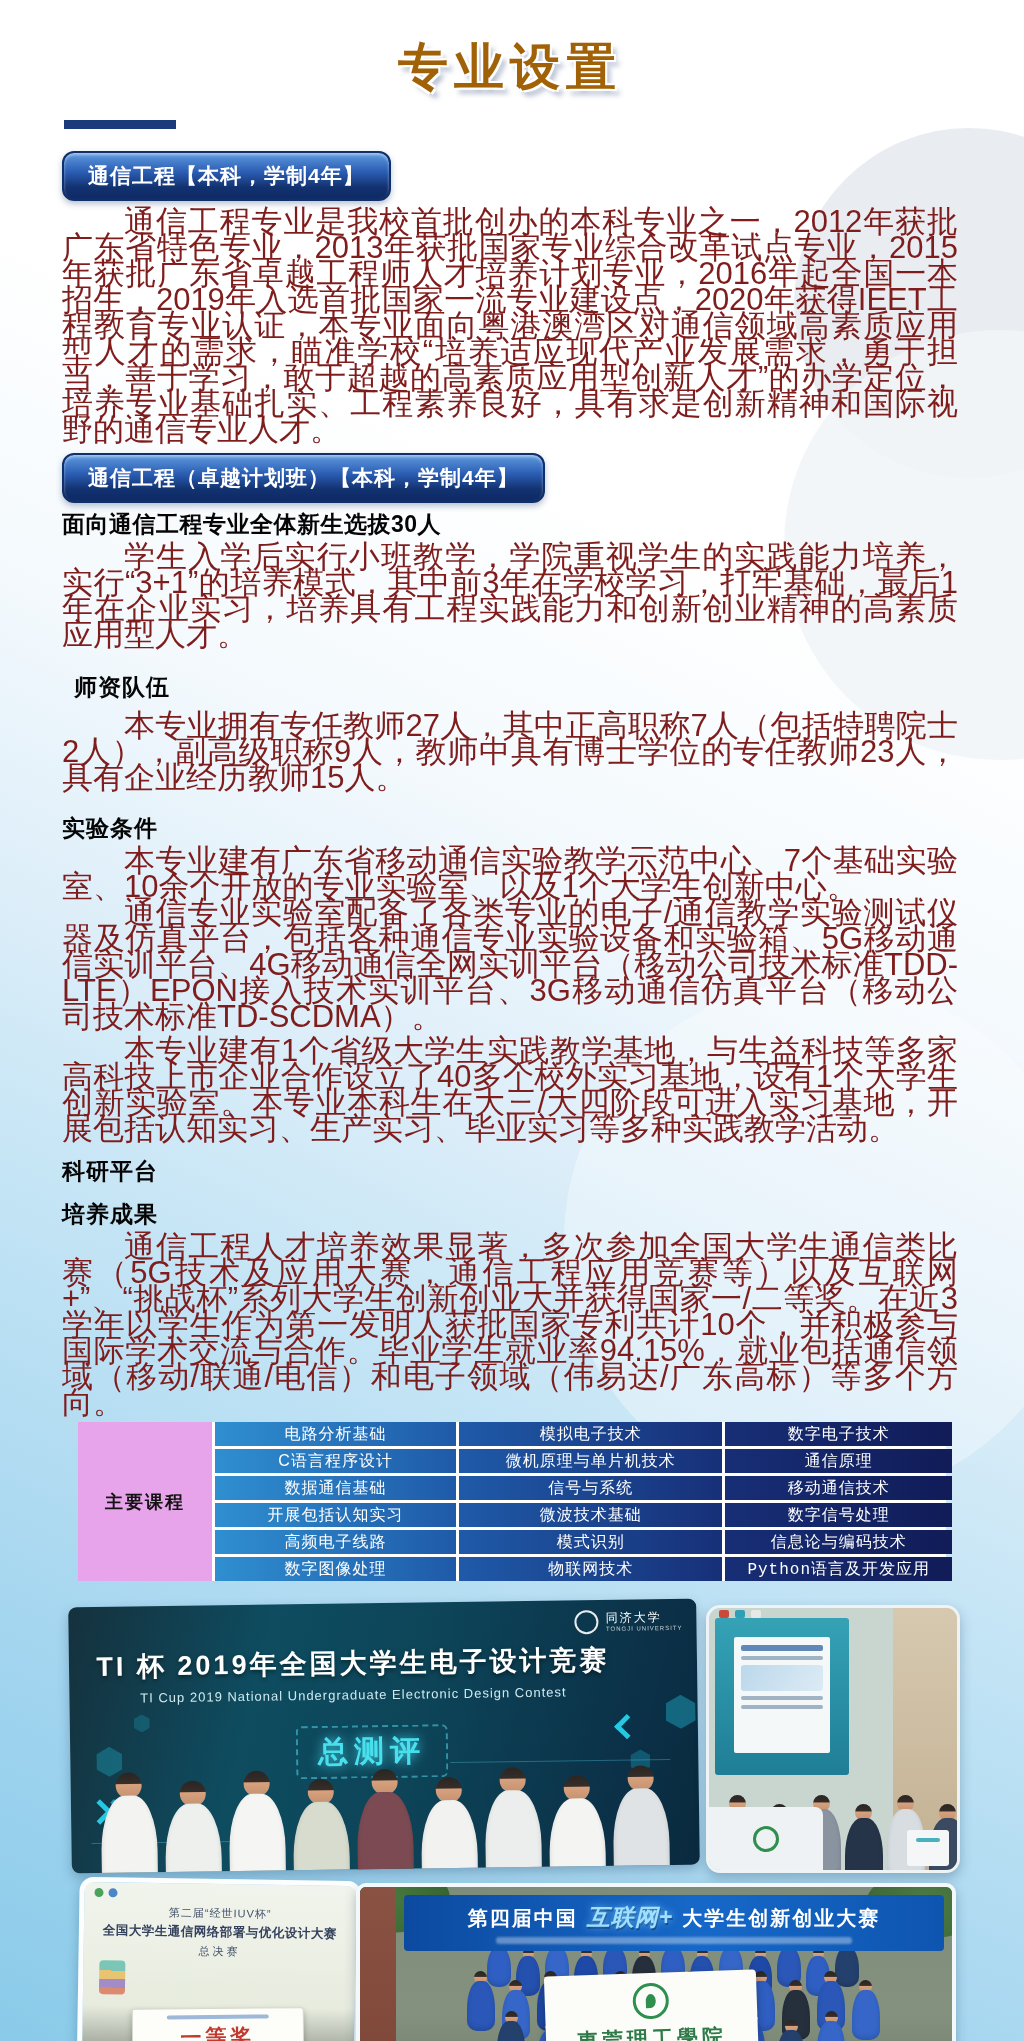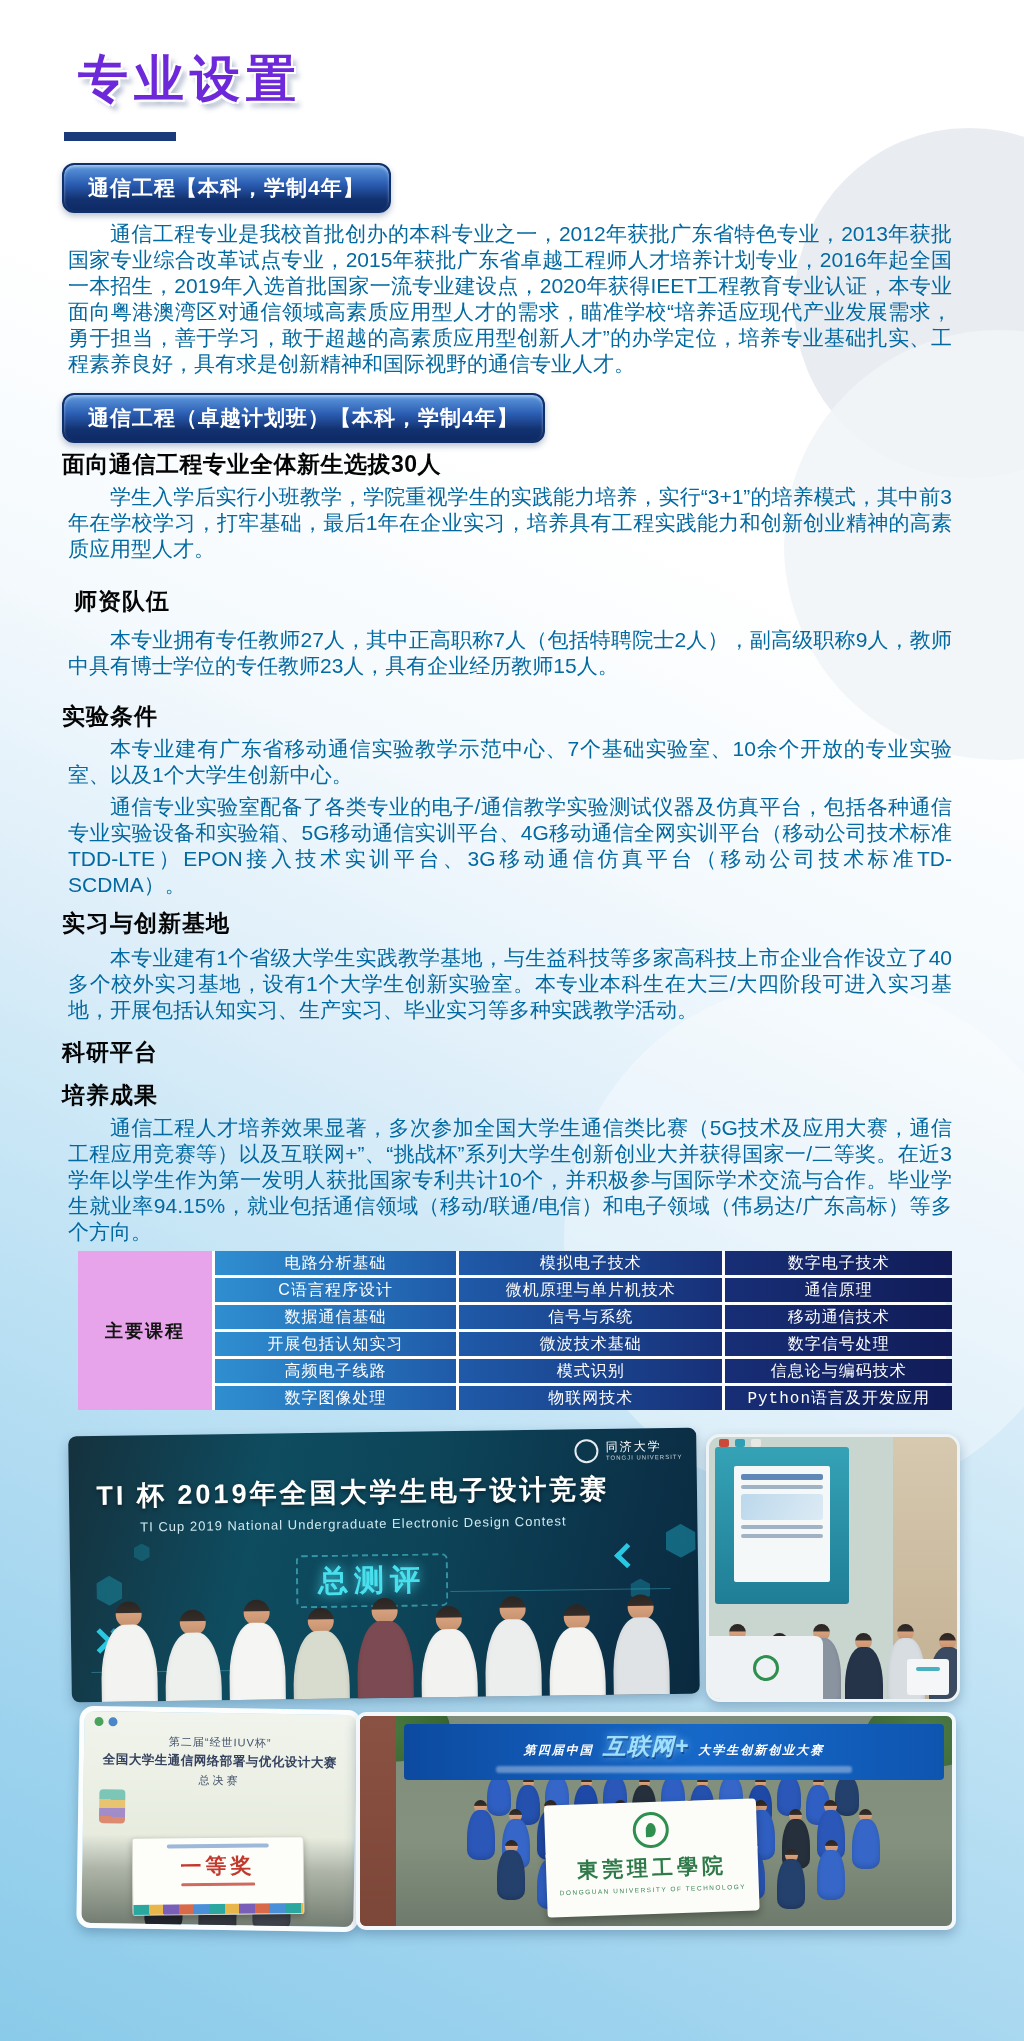--- a/index.html
+++ b/index.html
@@ -8,34 +8,35 @@
     font-family:"Liberation Sans","DejaVu Sans",sans-serif;
     background:linear-gradient(205deg,#ffffff 0%,#ffffff 28%,#f3f9fd 42%,#ddeef9 54%,#c3e4f5 66%,#aedaf1 78%,#9cd2ee 88%,#8acbe9 100%);
   }
   .bg-circle{position:absolute;border-radius:50%;z-index:0;}
   .c1{right:-120px;top:128px;width:350px;height:350px;background:#e9edf2;}
   .c2{right:-190px;top:330px;width:430px;height:430px;background:#f1f4f7;opacity:.85;}
   .c3{right:-60px;top:980px;width:520px;height:520px;background:#ffffff;opacity:.35;}
   .content{position:relative;z-index:1;padding:34px 66px 0 62px;}
 
   .title{
-    margin:16px;font-size:50px;line-height:58px;font-weight:bold;color:#6d28d9;letter-spacing:6px;
+    margin:4px;font-size:50px;line-height:58px;font-weight:bold;color:#a16207;letter-spacing:6px;
     text-shadow:-2px -2px 0 #fff,2px -2px 0 #fff,-2px 2px 0 #fff,2px 2px 0 #fff,5px 6px 5px rgba(90,110,150,.45);
+    text-align:center;
   }
   .title-bar{width:112px;height:9px;background:#1a3a7c;margin:24px 0 0 2px;}
 
   .badge{
     display:inline-block;margin-top:22px;padding:8px 24px;border-radius:12px;
     background:linear-gradient(180deg,#5e9ade 0%,#2a5cb2 42%,#12316f 75%,#0d2a66 100%);
     border:2px solid #10306c;color:#fff;font-size:21px;line-height:30px;font-weight:bold;letter-spacing:1px;
     box-shadow:inset 0 2px 3px rgba(255,255,255,.45),0 3px 6px rgba(20,50,100,.3);
   }
   .headline{font-size:23px;line-height:27px;font-weight:bold;color:#050505;letter-spacing:.5px;}
   .sec-h{font-size:23px;line-height:27px;font-weight:bold;color:#050505;letter-spacing:1px;}
-  .para{margin:6px;font-size:21px;line-height:26px;color:#0369a1;text-align:justify;text-indent:2em;letter-spacing:0;}
+  .para{margin:0;font-size:31px;line-height:26px;color:#7f1d1d;text-align:justify;text-indent:2em;letter-spacing:0;}
 
   .mt0{margin-top:0}.mt2{margin-top:10px}.mt6{margin-top:6px}.mt8{margin-top:8px}.mt12{margin-top:12px}.mt16{margin-top:16px}
   .mt24{margin-top:24px}.mt26{margin-top:26px}
 
   
   .c-table{display:flex;gap:3px;background:#fff;margin:6px 0 0 16px;width:868px;}
   .c-label{
     width:134px;flex:0 0 134px;background:#e7a4ea;display:flex;align-items:center;justify-content:center;
     font-size:18px;font-weight:bold;color:#141414;letter-spacing:2px;
   }
@@ -140,21 +141,21 @@
   .p4{left:356px;top:280px;width:592px;height:210px;border-radius:10px;border:4px solid #f3f8fb;
       background:linear-gradient(180deg,#7e8d7b 0%,#84917e 60%,#6e7a6c 100%);}
   .p4-foliage{position:absolute;width:120px;height:70px;border-radius:50%;background:radial-gradient(circle,#47793f,#35602f);}
   .pf1{left:-30px;top:-24px;}
   .pf2{right:-34px;top:-18px;opacity:.9;}
   .p4-wall{position:absolute;left:0;top:0;width:36px;height:100%;background:linear-gradient(180deg,#8a5242,#7c4638);}
   .p4-banner{position:absolute;left:44px;right:8px;top:8px;height:56px;border-radius:4px;
              background:linear-gradient(90deg,#0c4aa0,#1668c8 55%,#0e55b0);
              display:flex;flex-direction:column;align-items:center;justify-content:center;gap:4px;}
   .p4-bline{display:flex;align-items:baseline;gap:9px;}
-  .p4-pre,.p4-post{color:#fff;font-size:12px;font-weight:bold;letter-spacing:2px;font-style:italic;}
+  .p4-pre,.p4-post{color:#fff;font-size:20px;font-weight:bold;letter-spacing:2px;}
   .p4-hl{color:#9fe0ff;font-size:23px;font-weight:bold;font-style:italic;letter-spacing:1px;
          text-shadow:0 0 8px rgba(120,200,255,.9),1px 2px 0 #0a3a80;}
   .p4-subbar{width:66%;height:7px;background:rgba(255,255,255,.35);border-radius:3px;filter:blur(1px);}
   .p4-c1{position:absolute;left:40px;right:6px;top:52px;gap:5px;}
   .p4-c2{position:absolute;left:44px;right:10px;top:84px;gap:7px;}
   .p4-c3{position:absolute;left:60px;right:30px;top:124px;gap:12px;}
   .p4-flag{position:absolute;left:50%;bottom:12px;transform:translateX(-52%) rotate(-2deg);
            width:212px;height:112px;background:#fcfcf9;border-radius:4px;
            box-shadow:0 4px 9px rgba(0,0,0,.3);display:flex;flex-direction:column;align-items:center;z-index:5;}
   .p4-emblem{margin-top:10px;width:30px;height:30px;border:3px solid #2e8f4e;border-radius:50%;
@@ -187,21 +188,20 @@
   <div class="headline mt8">面向通信工程专业全体新生选拔30人</div>
   <p class="para mt6">学生入学后实行小班教学，学院重视学生的实践能力培养，实行“3+1”的培养模式，其中前3年在学校学习，打牢基础，最后1年在企业实习，培养具有工程实践能力和创新创业精神的高素质应用型人才。</p>
 
   <div class="sec-h mt26" style="margin-left:12px">师资队伍</div>
   <p class="para mt12">本专业拥有专任教师27人，其中正高职称7人（包括特聘院士2人），副高级职称9人，教师中具有博士学位的专任教师23人，具有企业经历教师15人。</p>
 
   <div class="sec-h mt24">实验条件</div>
   <p class="para mt6">本专业建有广东省移动通信实验教学示范中心、7个基础实验室、10余个开放的专业实验室、以及1个大学生创新中心。</p>
   <p class="para mt0">通信专业实验室配备了各类专业的电子/通信教学实验测试仪器及仿真平台，包括各种通信专业实验设备和实验箱、5G移动通信实训平台、4G移动通信全网实训平台（移动公司技术标准TDD-LTE）EPON接入技术实训平台、3G移动通信仿真平台（移动公司技术标准TD-SCDMA）。</p>
 
-  <div class="sec-h mt12">实习与创新基地</div>
   <p class="para mt8">本专业建有1个省级大学生实践教学基地，与生益科技等多家高科技上市企业合作设立了40多个校外实习基地，设有1个大学生创新实验室。本专业本科生在大三/大四阶段可进入实习基地，开展包括认知实习、生产实习、毕业实习等多种实践教学活动。</p>
 
   <div class="sec-h mt16">科研平台</div>
 
   <div class="sec-h mt16">培养成果</div>
   <p class="para mt6">通信工程人才培养效果显著，多次参加全国大学生通信类比赛（5G技术及应用大赛，通信工程应用竞赛等）以及互联网+”、“挑战杯”系列大学生创新创业大并获得国家一/二等奖。在近3学年以学生作为第一发明人获批国家专利共计10个，并积极参与国际学术交流与合作。毕业学生就业率94.15%，就业包括通信领域（移动/联通/电信）和电子领域（伟易达/广东高标）等多个方向。</p>
 
   <div class="c-table">
     <div class="c-label">主要课程</div>
     <div class="c-grid" id="courses-grid">

